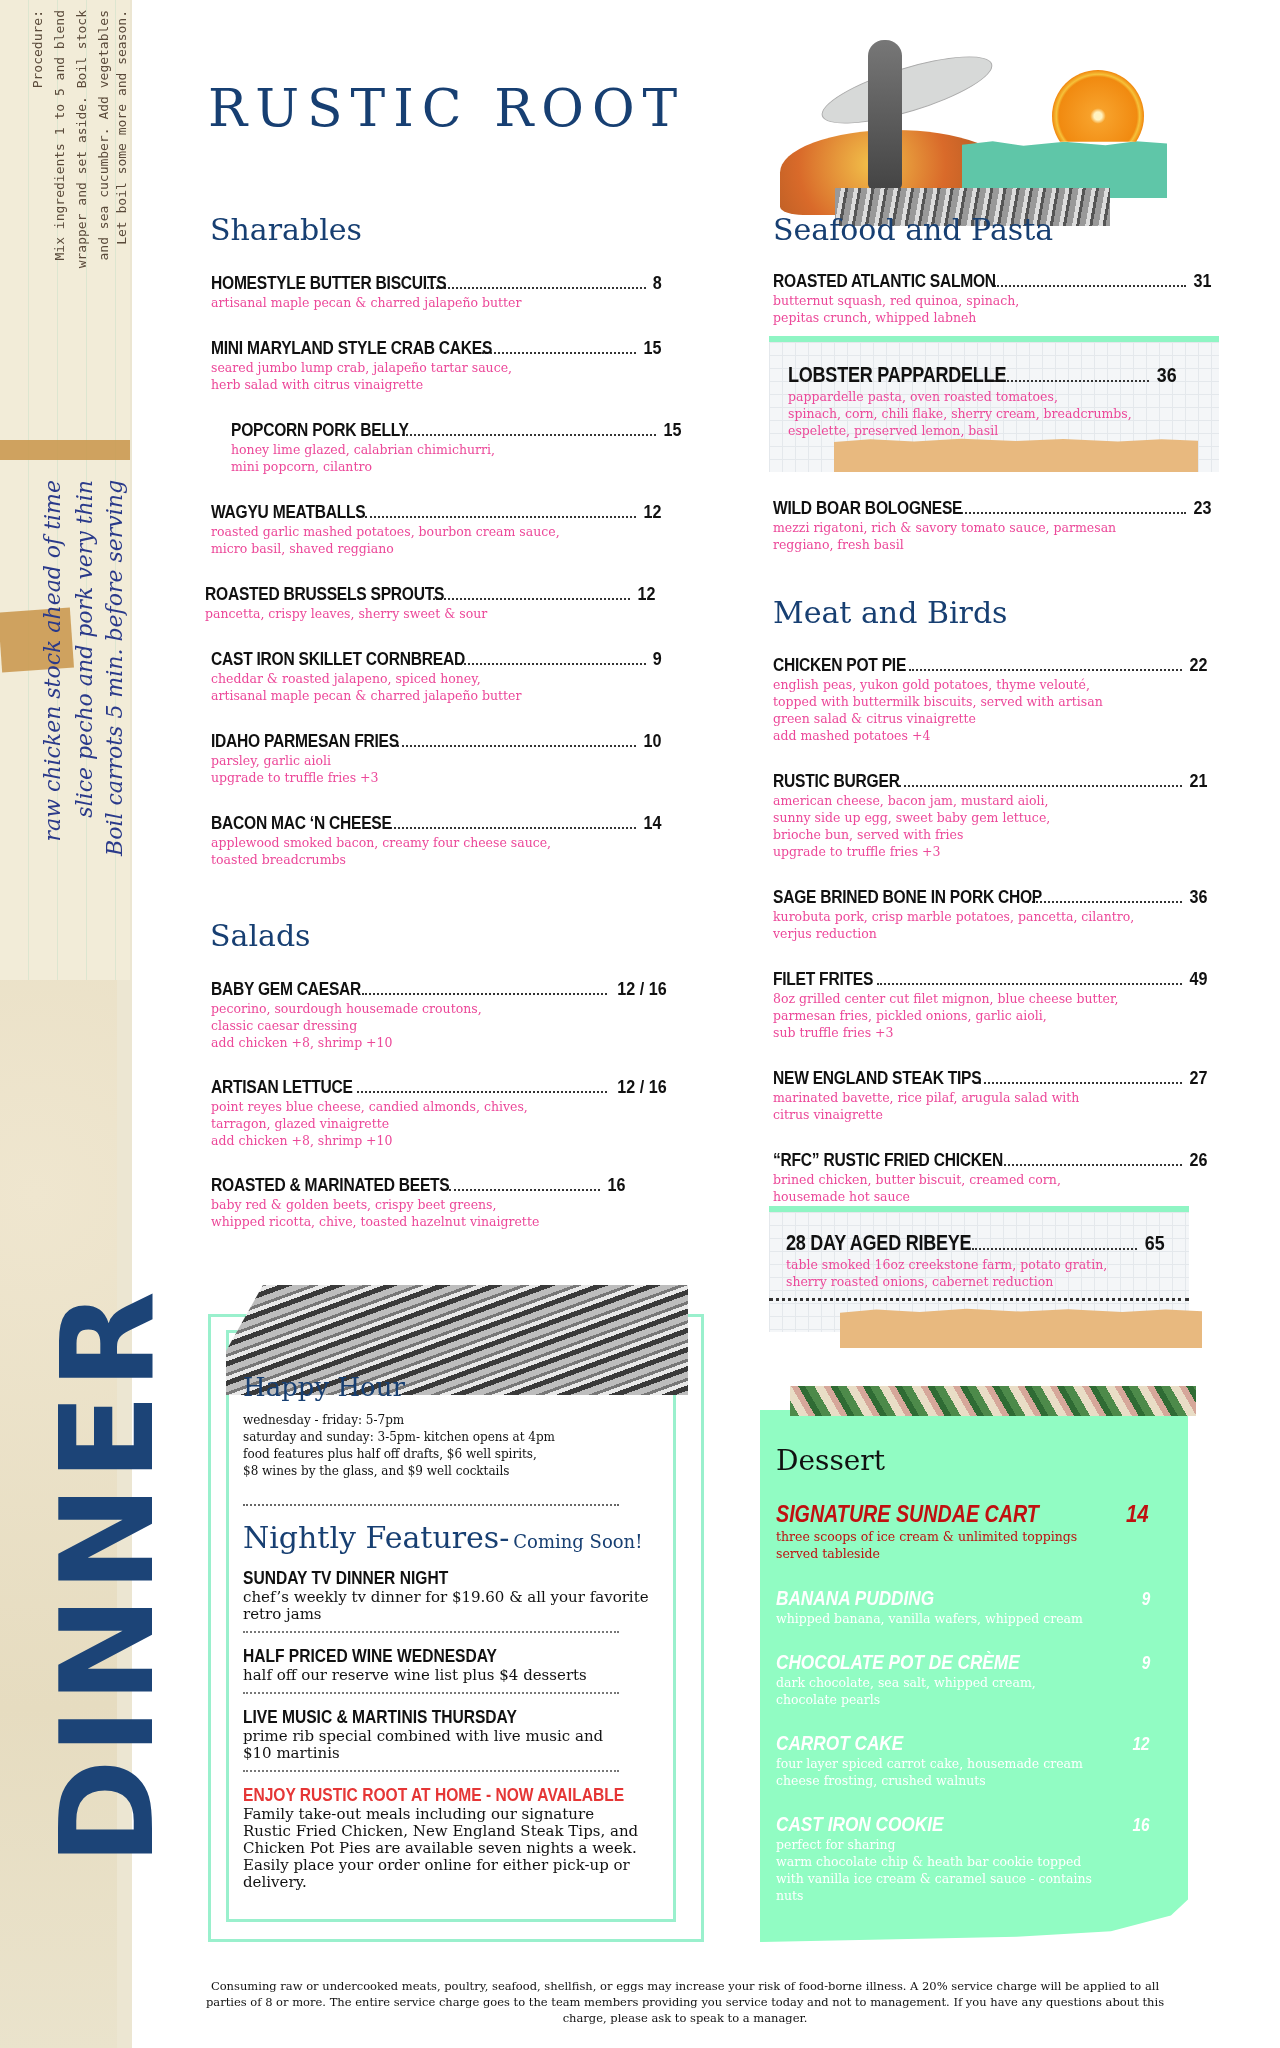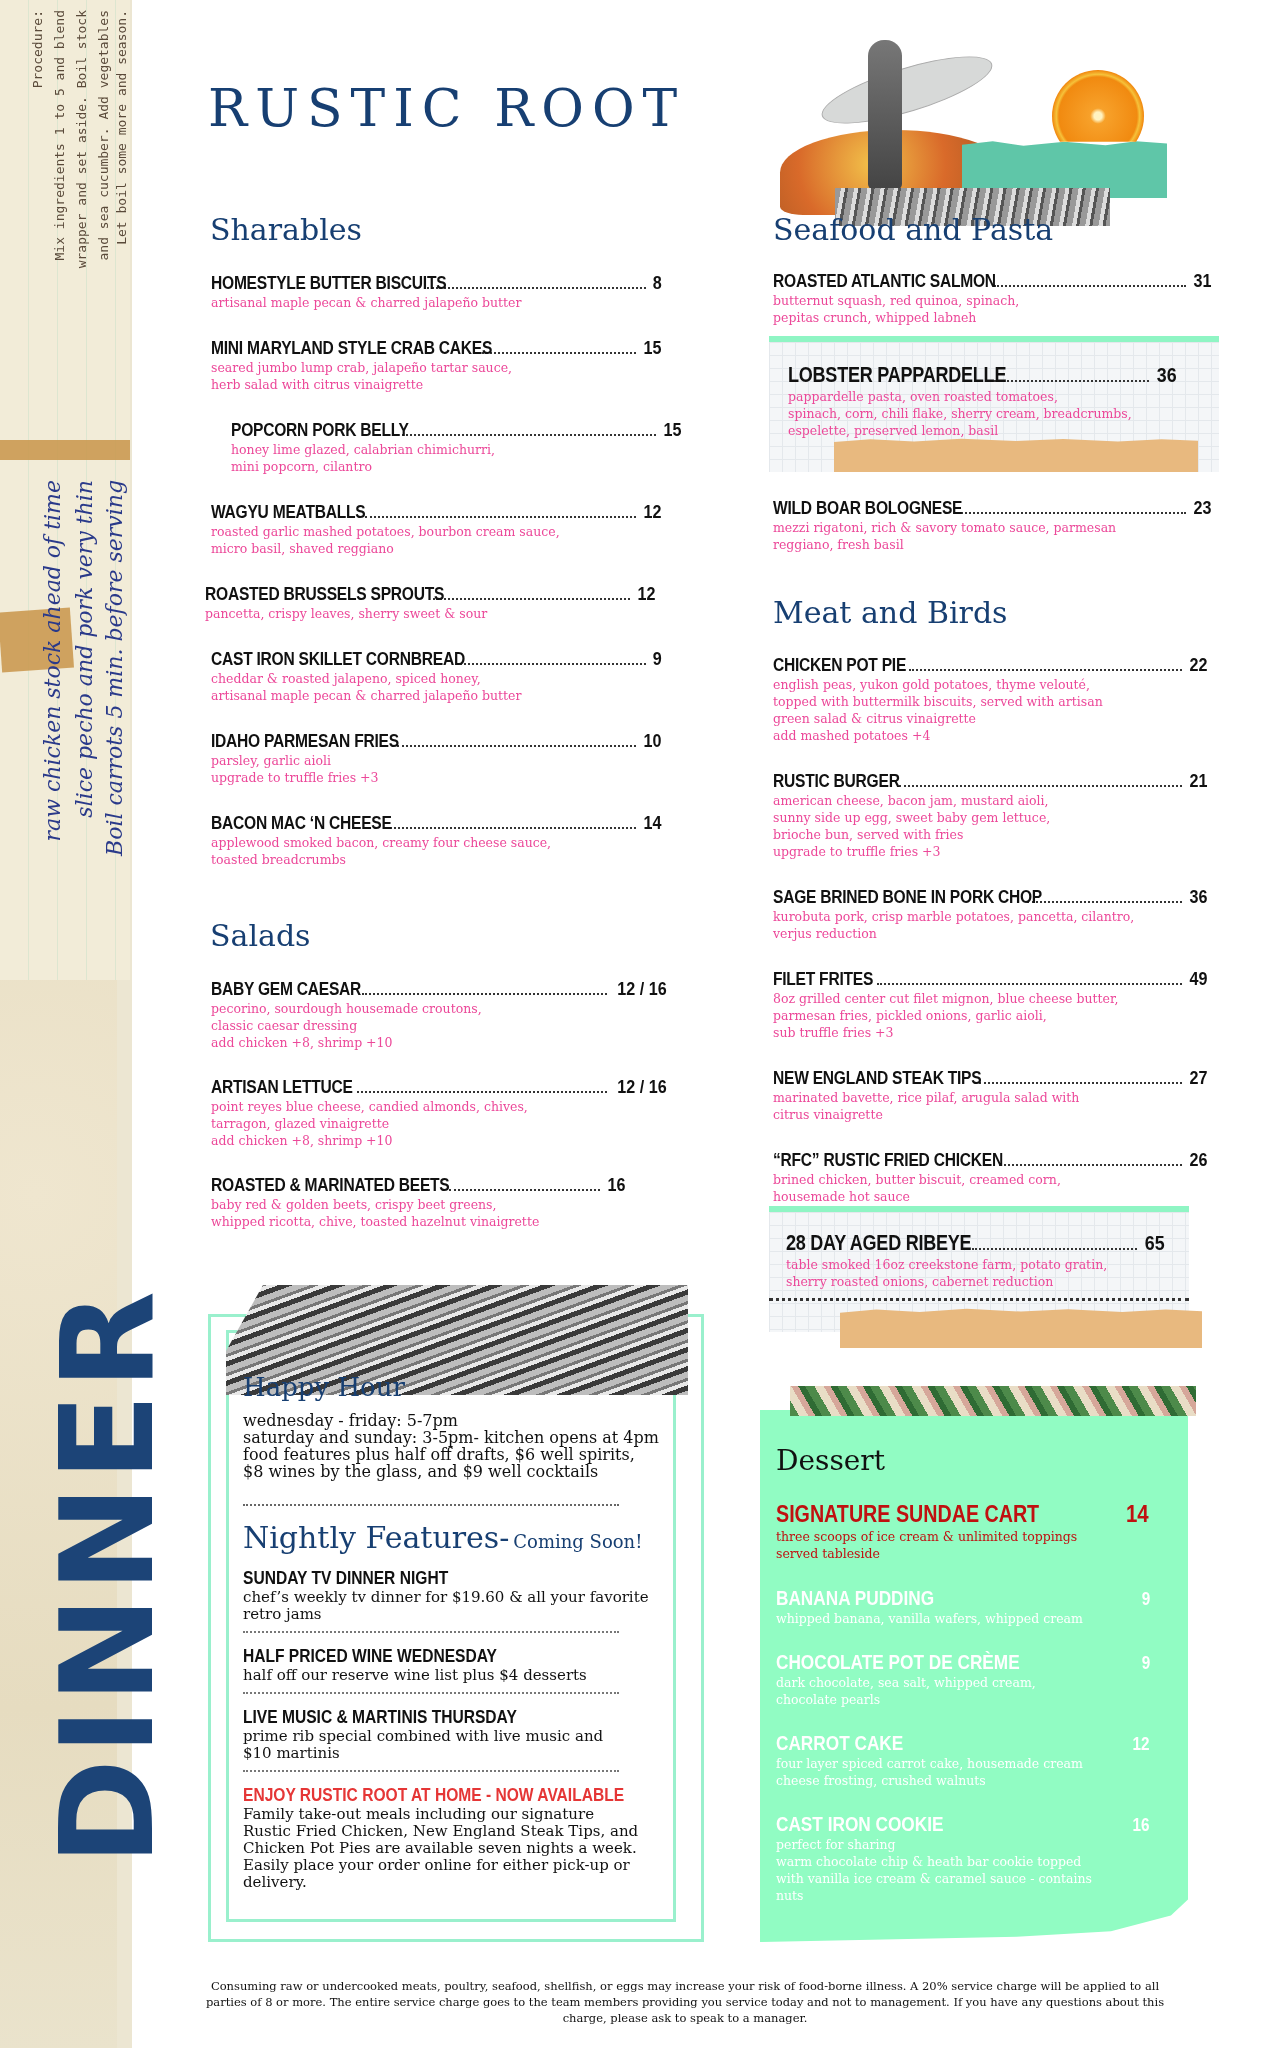--- a/index.html
+++ b/index.html
@@ -70,38 +70,38 @@
 
   .beach-photo { position: absolute; left: 226px; top: 1285px; width: 462px; height: 110px;
     background: repeating-linear-gradient(160deg, #3a3a3a 0 5px, #bdbdbd 5px 11px, #777 11px 14px, #e8e8e8 14px 18px);
     clip-path: polygon(8% 0, 100% 0, 100% 100%, 0 100%, 0 60%); }
 
   
   .hh-frame-outer { position: absolute; left: 208px; top: 1314px; width: 496px; height: 628px; border: 3px solid #9af0cd; }
   .hh-frame-inner { position: absolute; left: 226px; top: 1330px; width: 450px; height: 592px; border: 3px solid #9af0cd; background: #fff; }
   .hh-box { position: absolute; left: 243px; top: 1372px; width: 440px; }
   .hh-title { font-family: "DejaVu Serif", serif; font-size: 26px; color: #173f72; }
-  .hh-lines { margin-top: 10px; font-size: 16px; line-height: 17px; color: #111; font-family: "DejaVu Serif", serif; }
+  .hh-lines { margin-top: 10px; font-size: 12px; line-height: 17px; color: #111; font-family: "DejaVu Serif", serif; }
   .hh-rule { border-top: 2px dotted #666; width: 376px; margin: 24px 0 14px; }
   .nf-title { font-family: "DejaVu Serif", serif; font-size: 30px; color: #173f72; white-space: nowrap; }
   .nf-title .soon { font-size: 18px; margin-left: 4px; }
   .feat-name { font-family: "Liberation Sans", sans-serif; font-weight: bold; font-size: 19px; text-transform: uppercase;
     transform: scaleX(0.82); transform-origin: left; white-space: nowrap; color: #111; margin-top: 12px; }
   .feat-name.red { color: #e53636; }
   .feat-desc { font-family: "DejaVu Serif", serif; font-size: 15px; line-height: 17px; color: #111; }
   .feat-rule { border-top: 2px dotted #777; width: 376px; margin-top: 8px; }
 
   
   .floral { position: absolute; left: 790px; top: 1386px; width: 406px; height: 30px;
     background: repeating-linear-gradient(60deg, #4d8a4a 0 8px, #e9ddc6 8px 16px, #d6a79a 16px 22px, #2f6b34 22px 28px); }
   .dessert-box { position: absolute; left: 760px; top: 1410px; width: 428px; height: 532px; background: #91fcc3;
     clip-path: polygon(0 0, 100% 0, 100% 92%, 96% 95%, 82% 98%, 60% 99%, 0 100%); }
   .dessert-title { position: absolute; left: 776px; top: 1444px; font-family: "DejaVu Serif", serif; font-size: 28px; color: #111; }
   .d-item { position: absolute; left: 776px; width: 375px; }
-  .d-head { display: flex; justify-content: space-between; align-items: baseline; }
+  .d-head { display: flex; justify-content: space-between; align-items: baseline; font-style: italic; }
   .d-name { font-family: "Liberation Sans", sans-serif; font-weight: bold; font-size: 21px; text-transform: uppercase;
     transform: scaleX(0.82); transform-origin: left; white-space: nowrap; color: #fff; }
   .d-price { font-family: "Liberation Sans", sans-serif; font-weight: bold; font-size: 18px; color: #fff; transform: scaleX(0.85); }
   .d-desc { font-family: "DejaVu Serif", serif; font-size: 12.5px; line-height: 17px; color: #fff; }
   .d-item.featured .d-name, .d-item.featured .d-price { color: #c01010; font-size: 24px; }
   .d-item.featured .d-desc { color: #c01010; }
 
   .footer { position: absolute; left: 170px; top: 1978px; width: 1030px; text-align: center;
     font-family: "DejaVu Serif", serif; font-size: 11.5px; line-height: 16px; color: #111; }
 </style>

